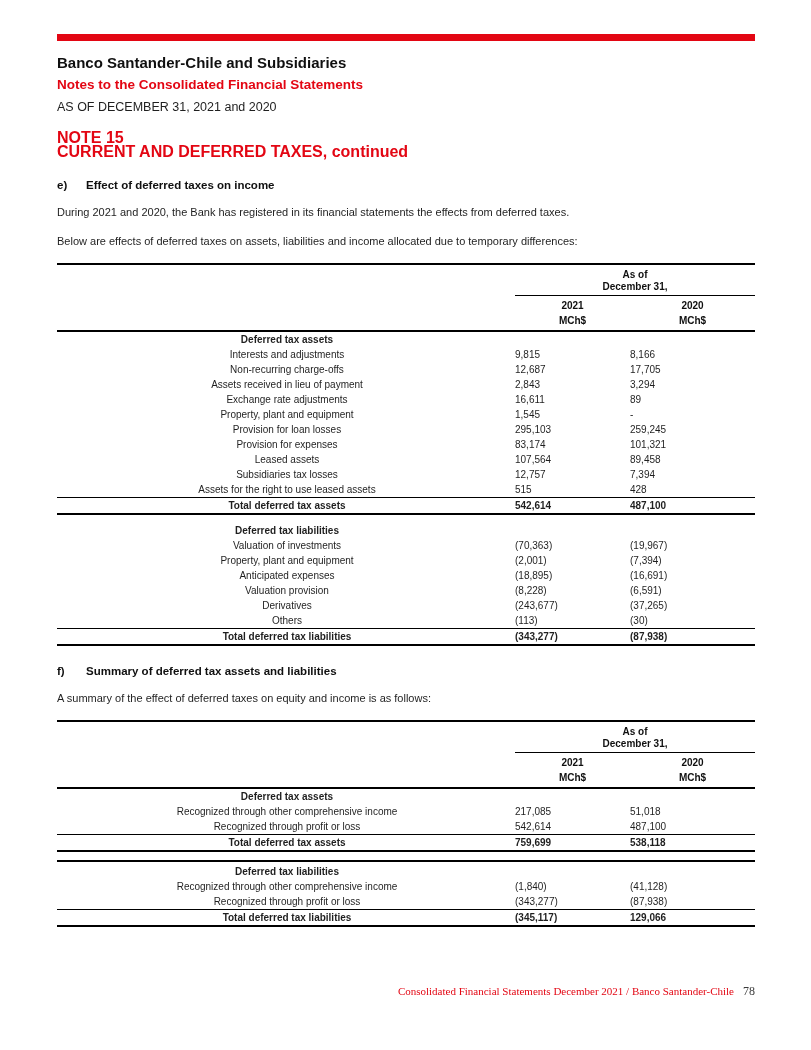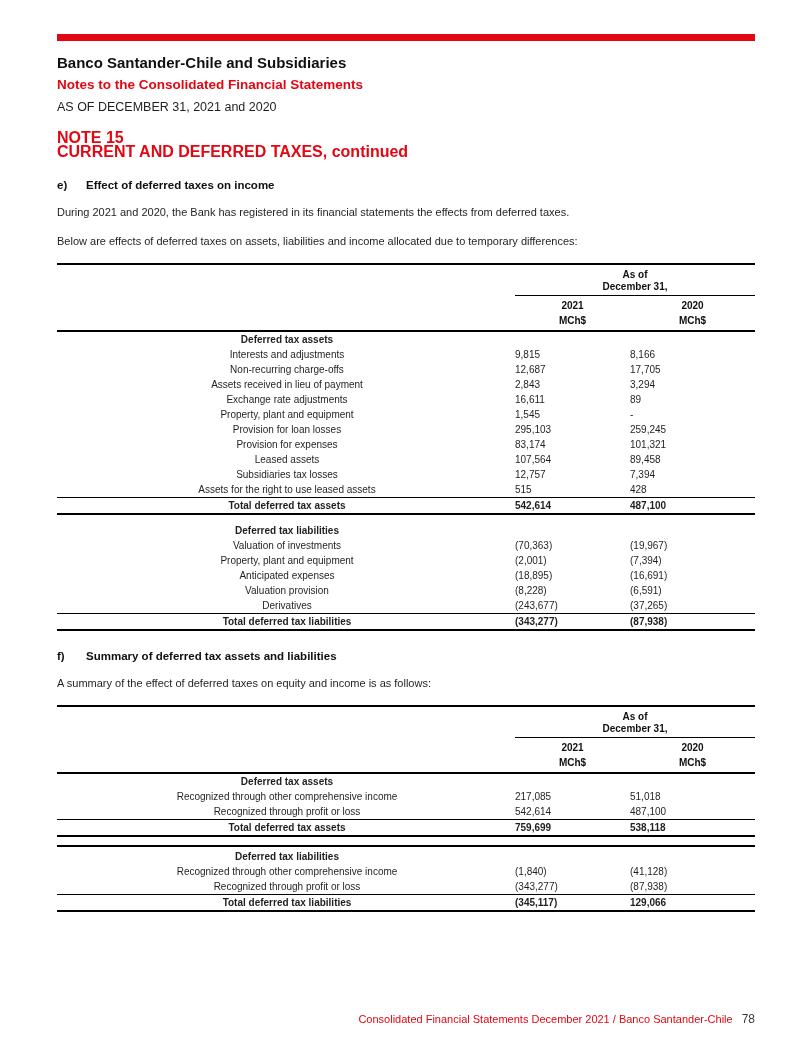--- a/index.html
+++ b/index.html
@@ -45,21 +45,21 @@
   .trow .label { padding-left: 2px; white-space: nowrap; text-align: center; }
   .trow .num   { text-align: left; padding-right: 5px; white-space: nowrap; }
 
   .row-section { font-weight: 700; color: #101010; }
   .row-total   { font-weight: 700; color: #101010; border-top: 1px solid #000; border-bottom: 2px solid #000; }
   .row-section-top { font-weight: 700; color: #101010; border-top: 2px solid #000; padding-top: 2px; }
   .row-spacer  { height: 8px; line-height: 8px; }
 
   .tbl-gap-f { margin-top: 19px; }
 
-  .footer { position: absolute; top: 1012px; right: 56px; font-size: 11px; white-space: nowrap; }
+  .footer { position: absolute; top: 984px; right: 56px; font-size: 11px; white-space: nowrap; font-family: Liberation Serif, serif; }
   .footer .ftext { color: var(--color-brand_red, #e30613); }
   .footer .fpage { color: #3a3a3a; font-size: 12px; margin-left: 9px; }
 </style>
 </head>
 <body>
 
 <div class="page">
 
   <div class="top-bar"></div>
 
@@ -210,20 +210,25 @@
           <div class="num">(8,228)</div>
           <div class="num">(6,591)</div>
         </div>
 
         <div class="trow grid-cols">
           <div class="label">Derivatives</div>
           <div class="num">(243,677)</div>
           <div class="num">(37,265)</div>
         </div>
 
+        <div class="trow grid-cols">
+          <div class="label">Others</div>
+          <div class="num">(113)</div>
+          <div class="num">(30)</div>
+        </div>
 
         <div class="trow grid-cols row-total">
           <div class="label">Total deferred tax liabilities</div>
           <div class="num">(343,277)</div>
           <div class="num">(87,938)</div>
         </div>
       </div>
   </div>
 
   <div class="section-heading tbl-gap-f">

